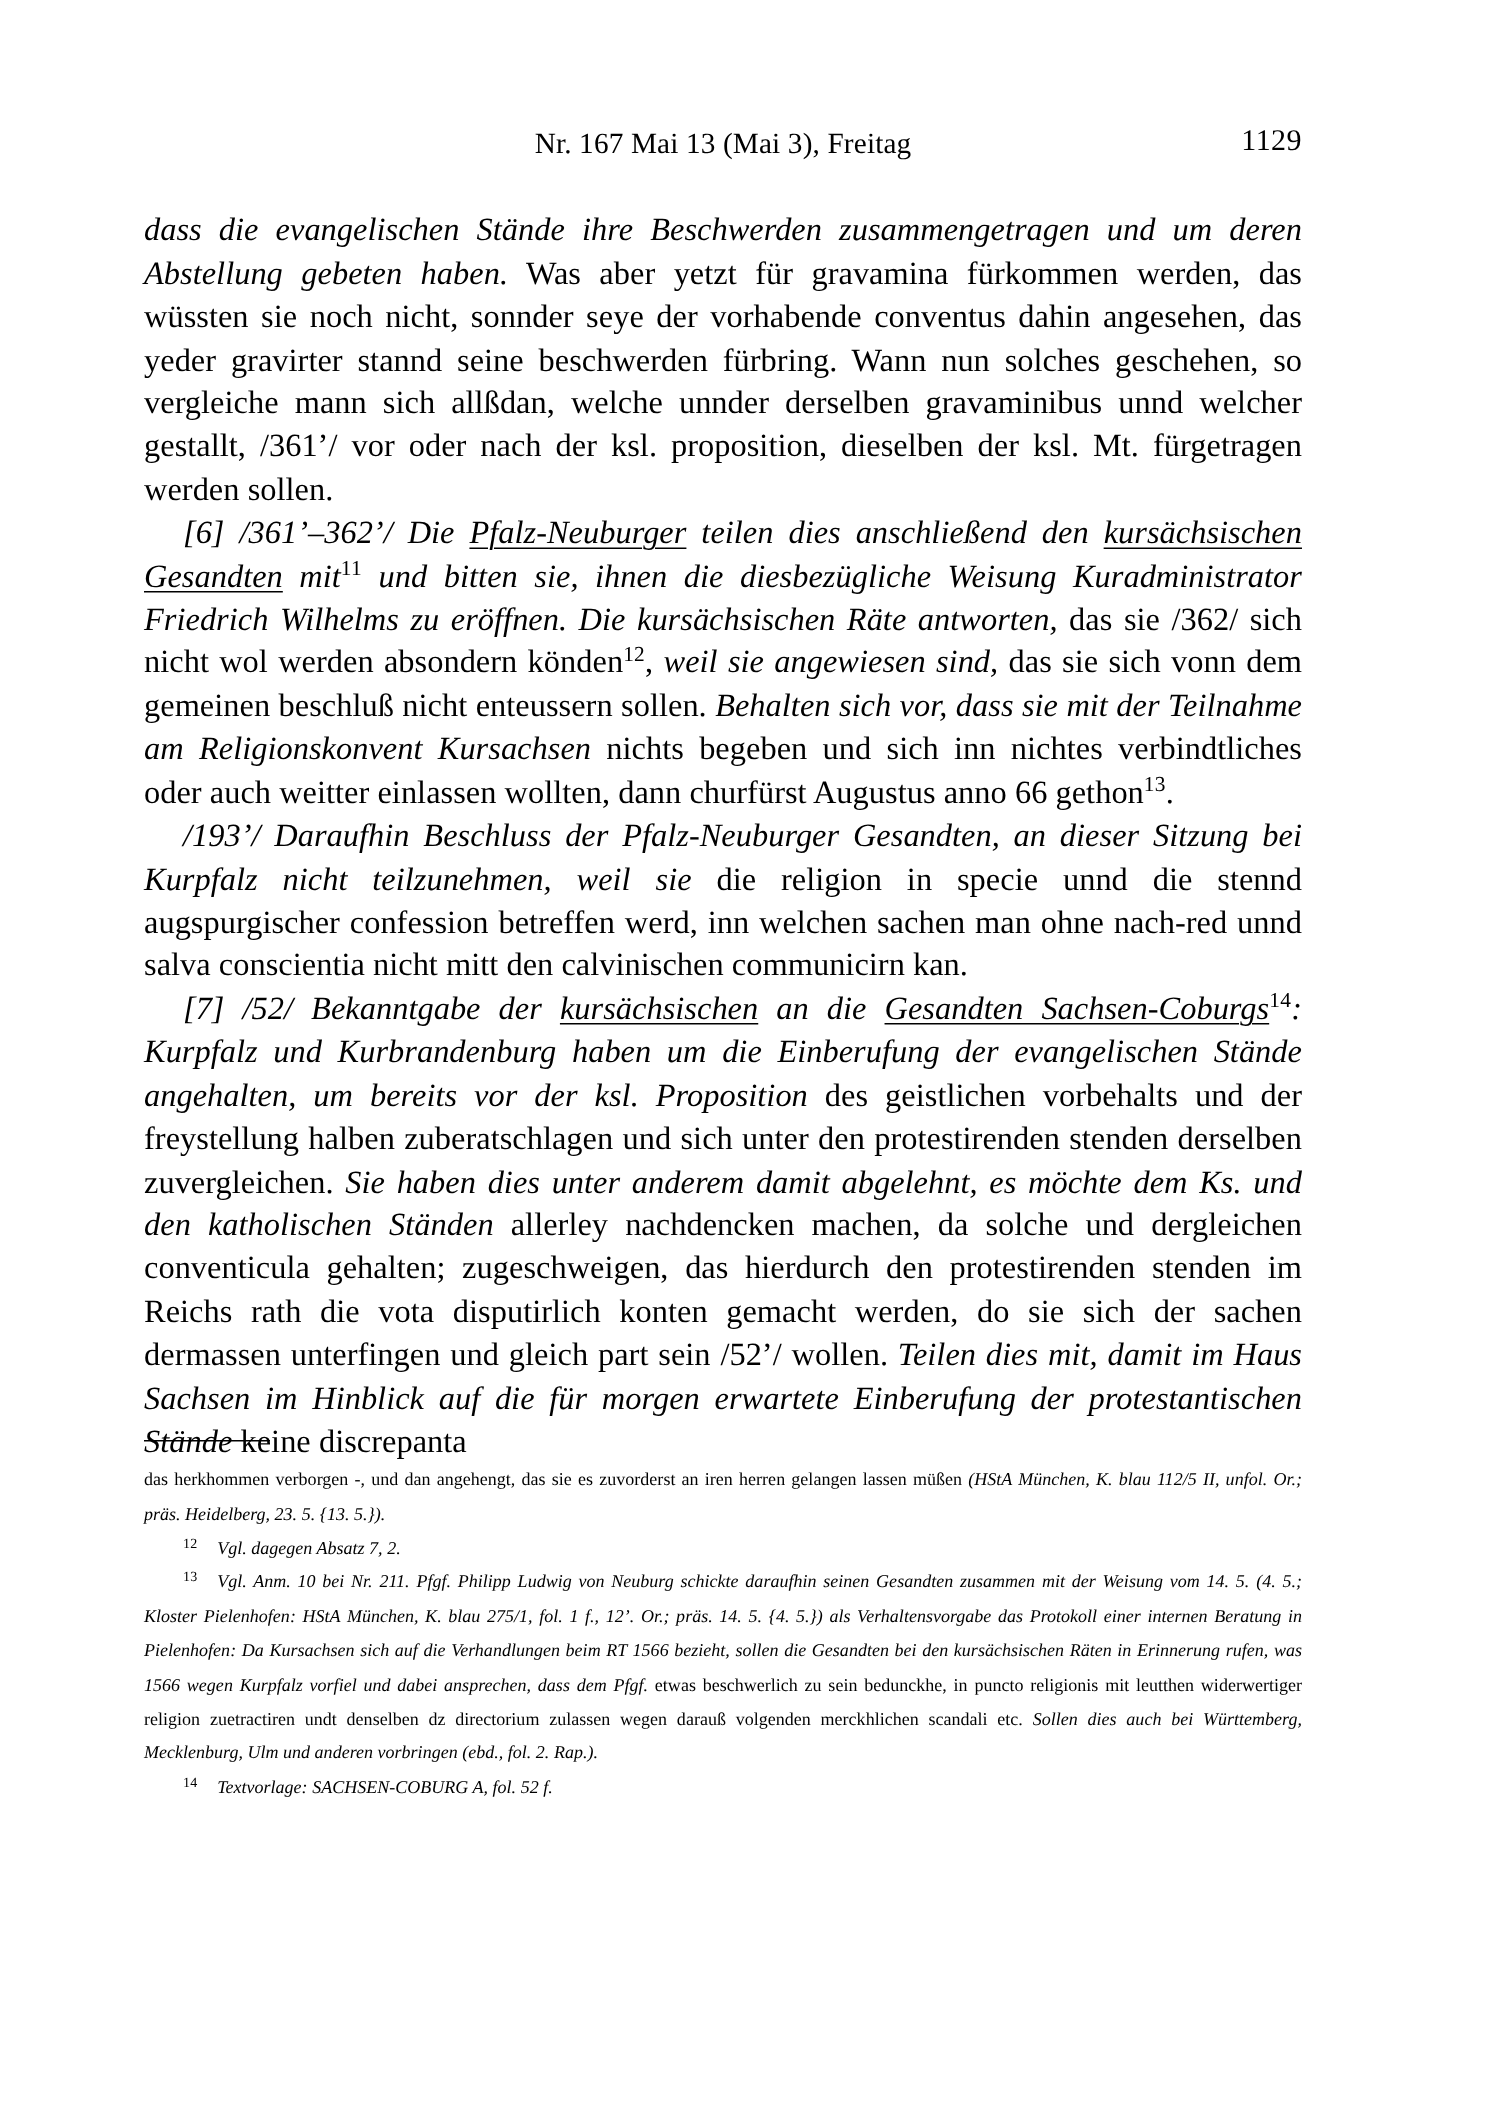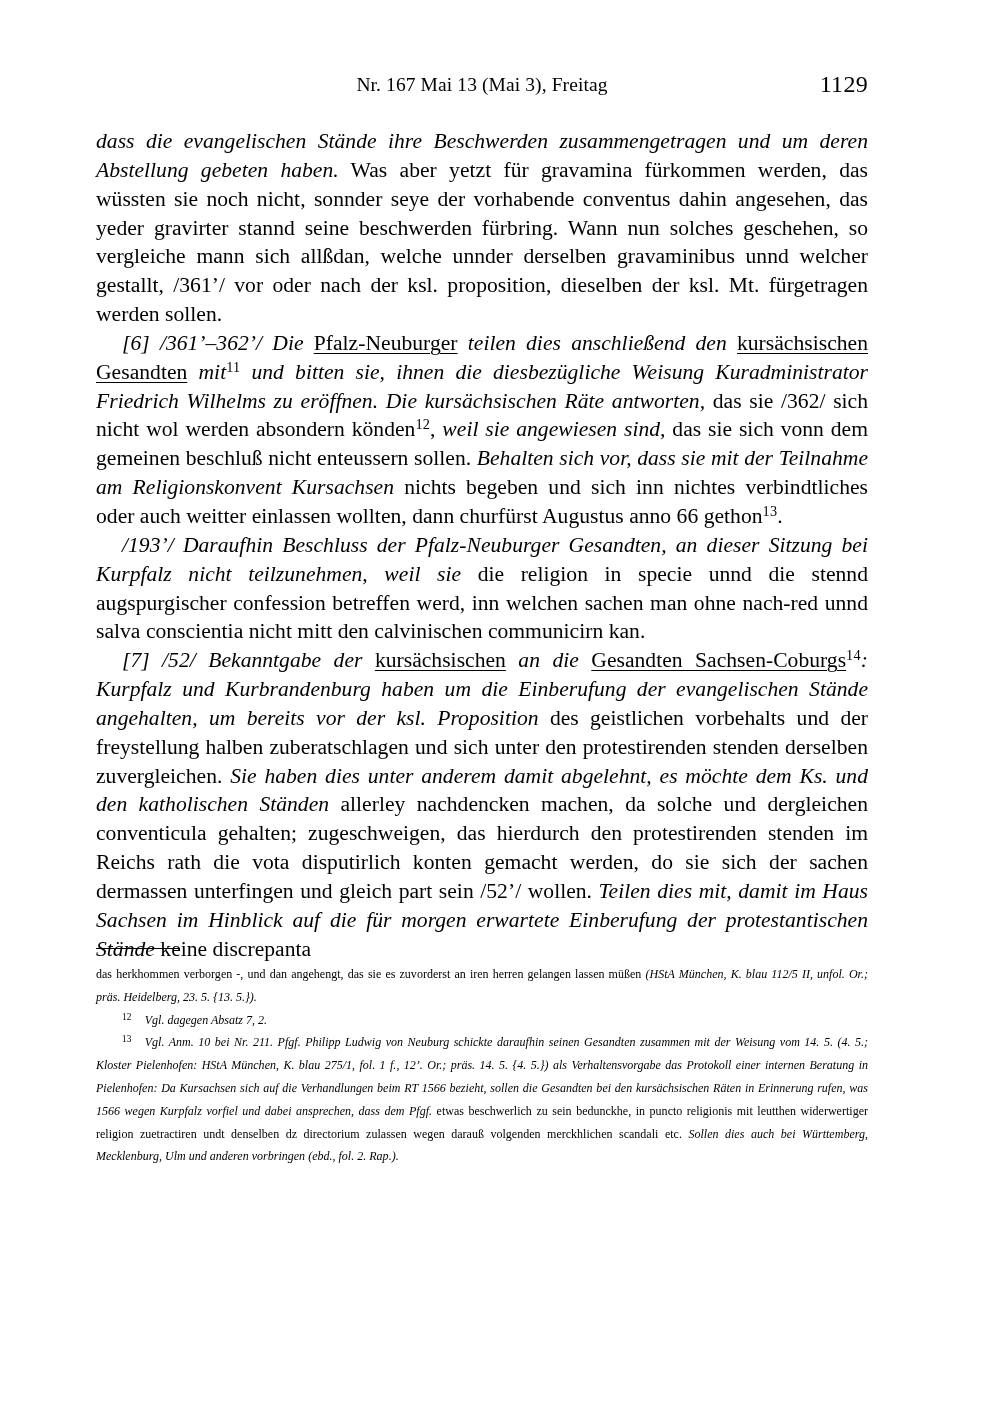--- a/index.html
+++ b/index.html
@@ -10,21 +10,21 @@
   body {
     width: 1004px;
     height: 1418px;
     font-family: "Liberation Serif", "DejaVu Serif", serif;
     color: #000000;
     position: relative;
     overflow: hidden;
   }
   .page {
     position: absolute;
-    left: 0; top: 0;
+    left: 0; top: 12px;
     width: 1004px;
     height: 1010px;
   }
   
   .runhead {
     position: absolute;
     left: 96px;
     top: 74px;
     width: 772px;
     height: 34px;
@@ -34,21 +34,21 @@
     left: 0; top: 0;
     width: 772px;
     text-align: center;
     font-size: 19.5px;
     letter-spacing: 0.1px;
   }
   .runhead-folio {
     position: absolute;
     right: 0;
     top: -3px;
-    font-size: 24px;
+    font-size: 20px;
     letter-spacing: 0.3px;
     font-family: Liberation Serif, serif;
   }
   
   .body-block {
     position: absolute;
     left: 96px;
     top: 127px;
     width: 772px;
   }
@@ -60,20 +60,21 @@
     text-justify: inter-word;
     hyphens: manual;
     letter-spacing: 0.02px;
   }
   p.para.indent {
     text-indent: 26px;
   }
   .it { font-style: italic; }
   .ro { font-style: normal; }
   .ul {
+    font-style: italic;
     text-decoration: underline;
     text-decoration-thickness: 1px;
     text-underline-offset: 2.5px;
   }
   sup.fn {
     font-style: normal;
     font-size: 0.66em;
     vertical-align: 0.52em;
     line-height: 0;
     letter-spacing: 0.2px;
@@ -139,16 +140,17 @@
 
     <div class="fn-rule"></div>
 
     <p class="fnote"><span class="ro">das herkhommen verborgen -, und dan angehengt, das sie es zuvorderst an iren herren gelangen lassen müßen </span><span class="it">(HStA München, K. blau 112/5 II, unfol. Or.; präs. Heidelberg, 23. 5. {13. 5.}).</span></p>
 
 
     <p class="fnote numbered"><span class="fn-num">12</span><span class="it">Vgl. dagegen Absatz 7, 2.</span></p>
 
     <p class="fnote numbered"><span class="fn-num">13</span><span class="it">Vgl. Anm. 10 bei Nr. 211. Pfgf. Philipp Ludwig von Neuburg schickte daraufhin seinen Gesandten zusammen mit der Weisung vom 14. 5. (4. 5.; Kloster Pielenhofen: HStA München, K. blau 275/1, fol. 1 f., 12’. Or.; präs. 14. 5. {4. 5.}) als Verhaltensvorgabe das Protokoll einer internen Beratung in Pielenhofen: Da Kursachsen sich auf die Verhandlungen beim RT 1566 bezieht, sollen die Gesandten bei den kursächsischen Räten in Erinnerung rufen, was 1566 wegen Kurpfalz vorfiel und dabei ansprechen, dass dem Pfgf.</span><span class="ro"> etwas beschwerlich zu sein bedunckhe, in puncto religionis mit leutthen widerwertiger religion zuetractiren undt denselben dz directorium zulassen wegen darauß volgenden merckhlichen scandali etc. </span><span class="it">Sollen dies auch bei Württemberg, Mecklenburg, Ulm und anderen vorbringen (ebd., fol. 2. Rap.).</span></p>
 
+    <p class="fnote numbered"><span class="fn-num">14</span><span class="it">Textvorlage: SACHSEN-COBURG A, fol. 52 f.</span></p>
 
   </div>
 
 </div>
 
 </body></html>

